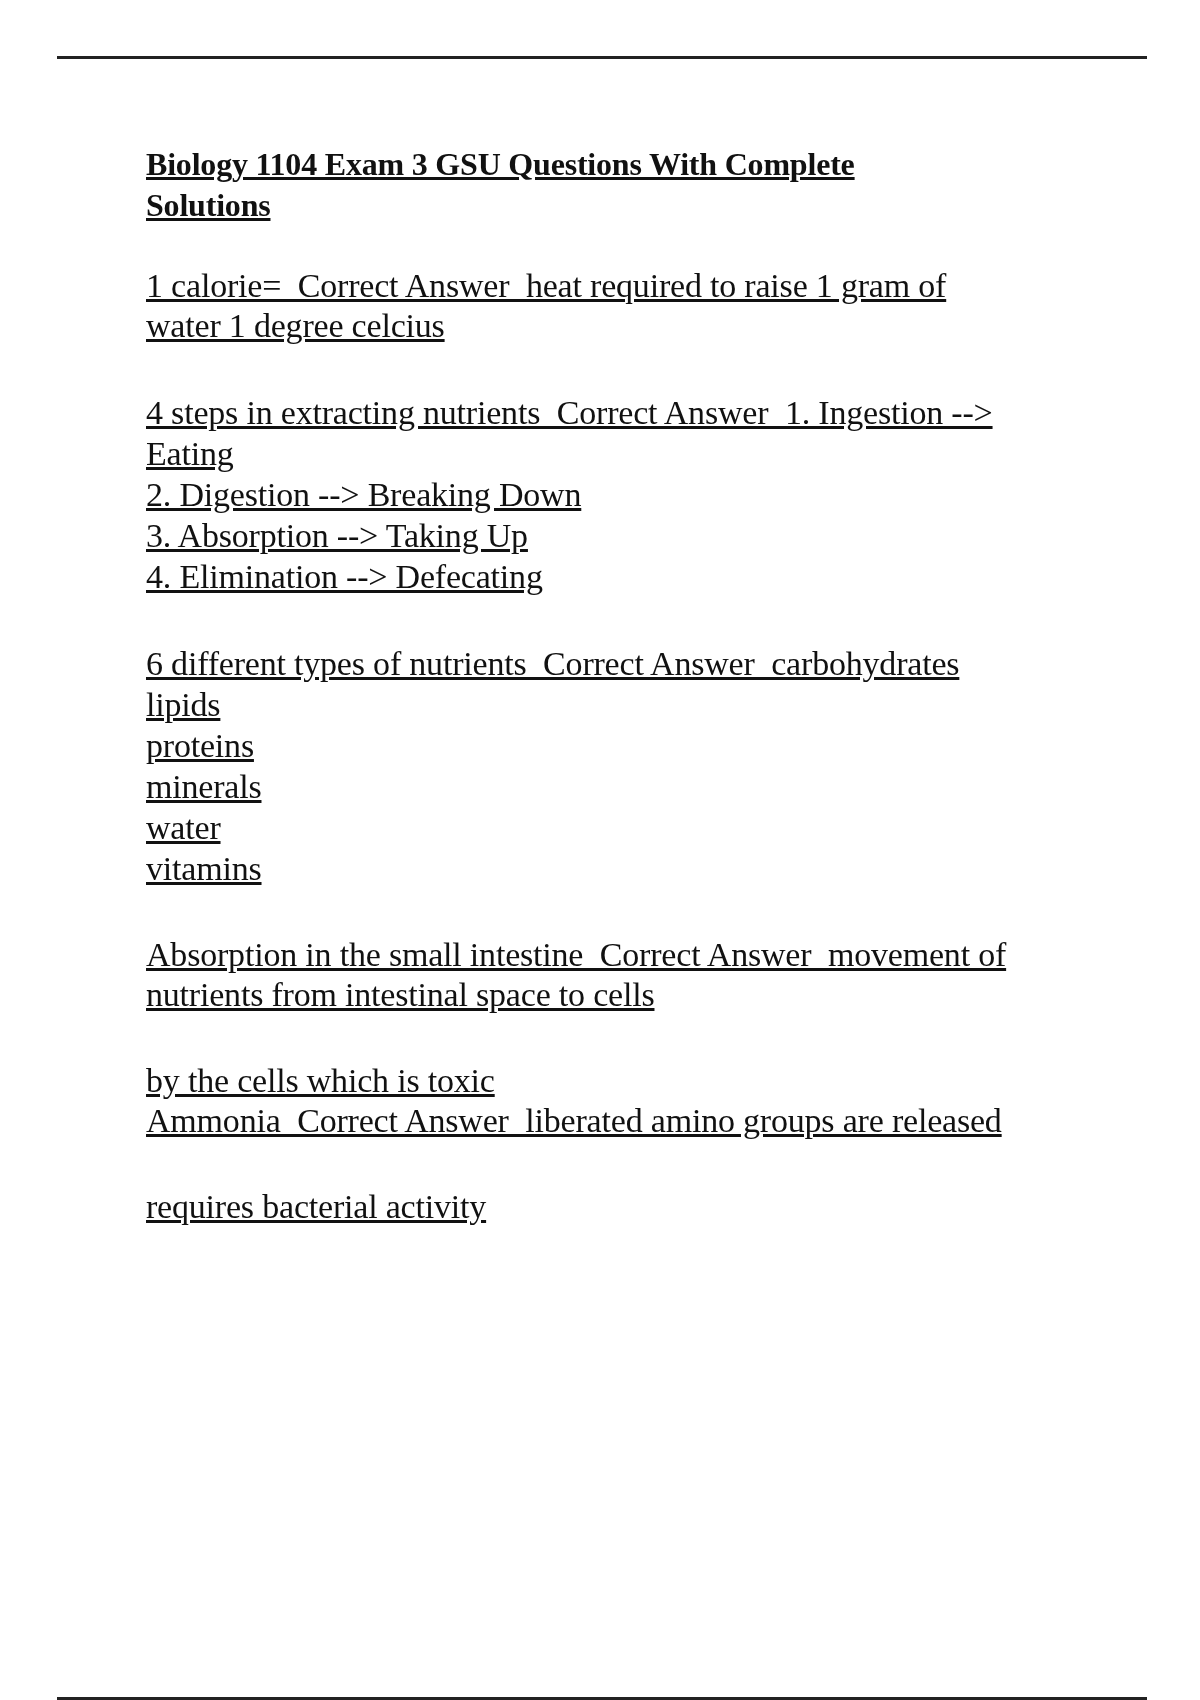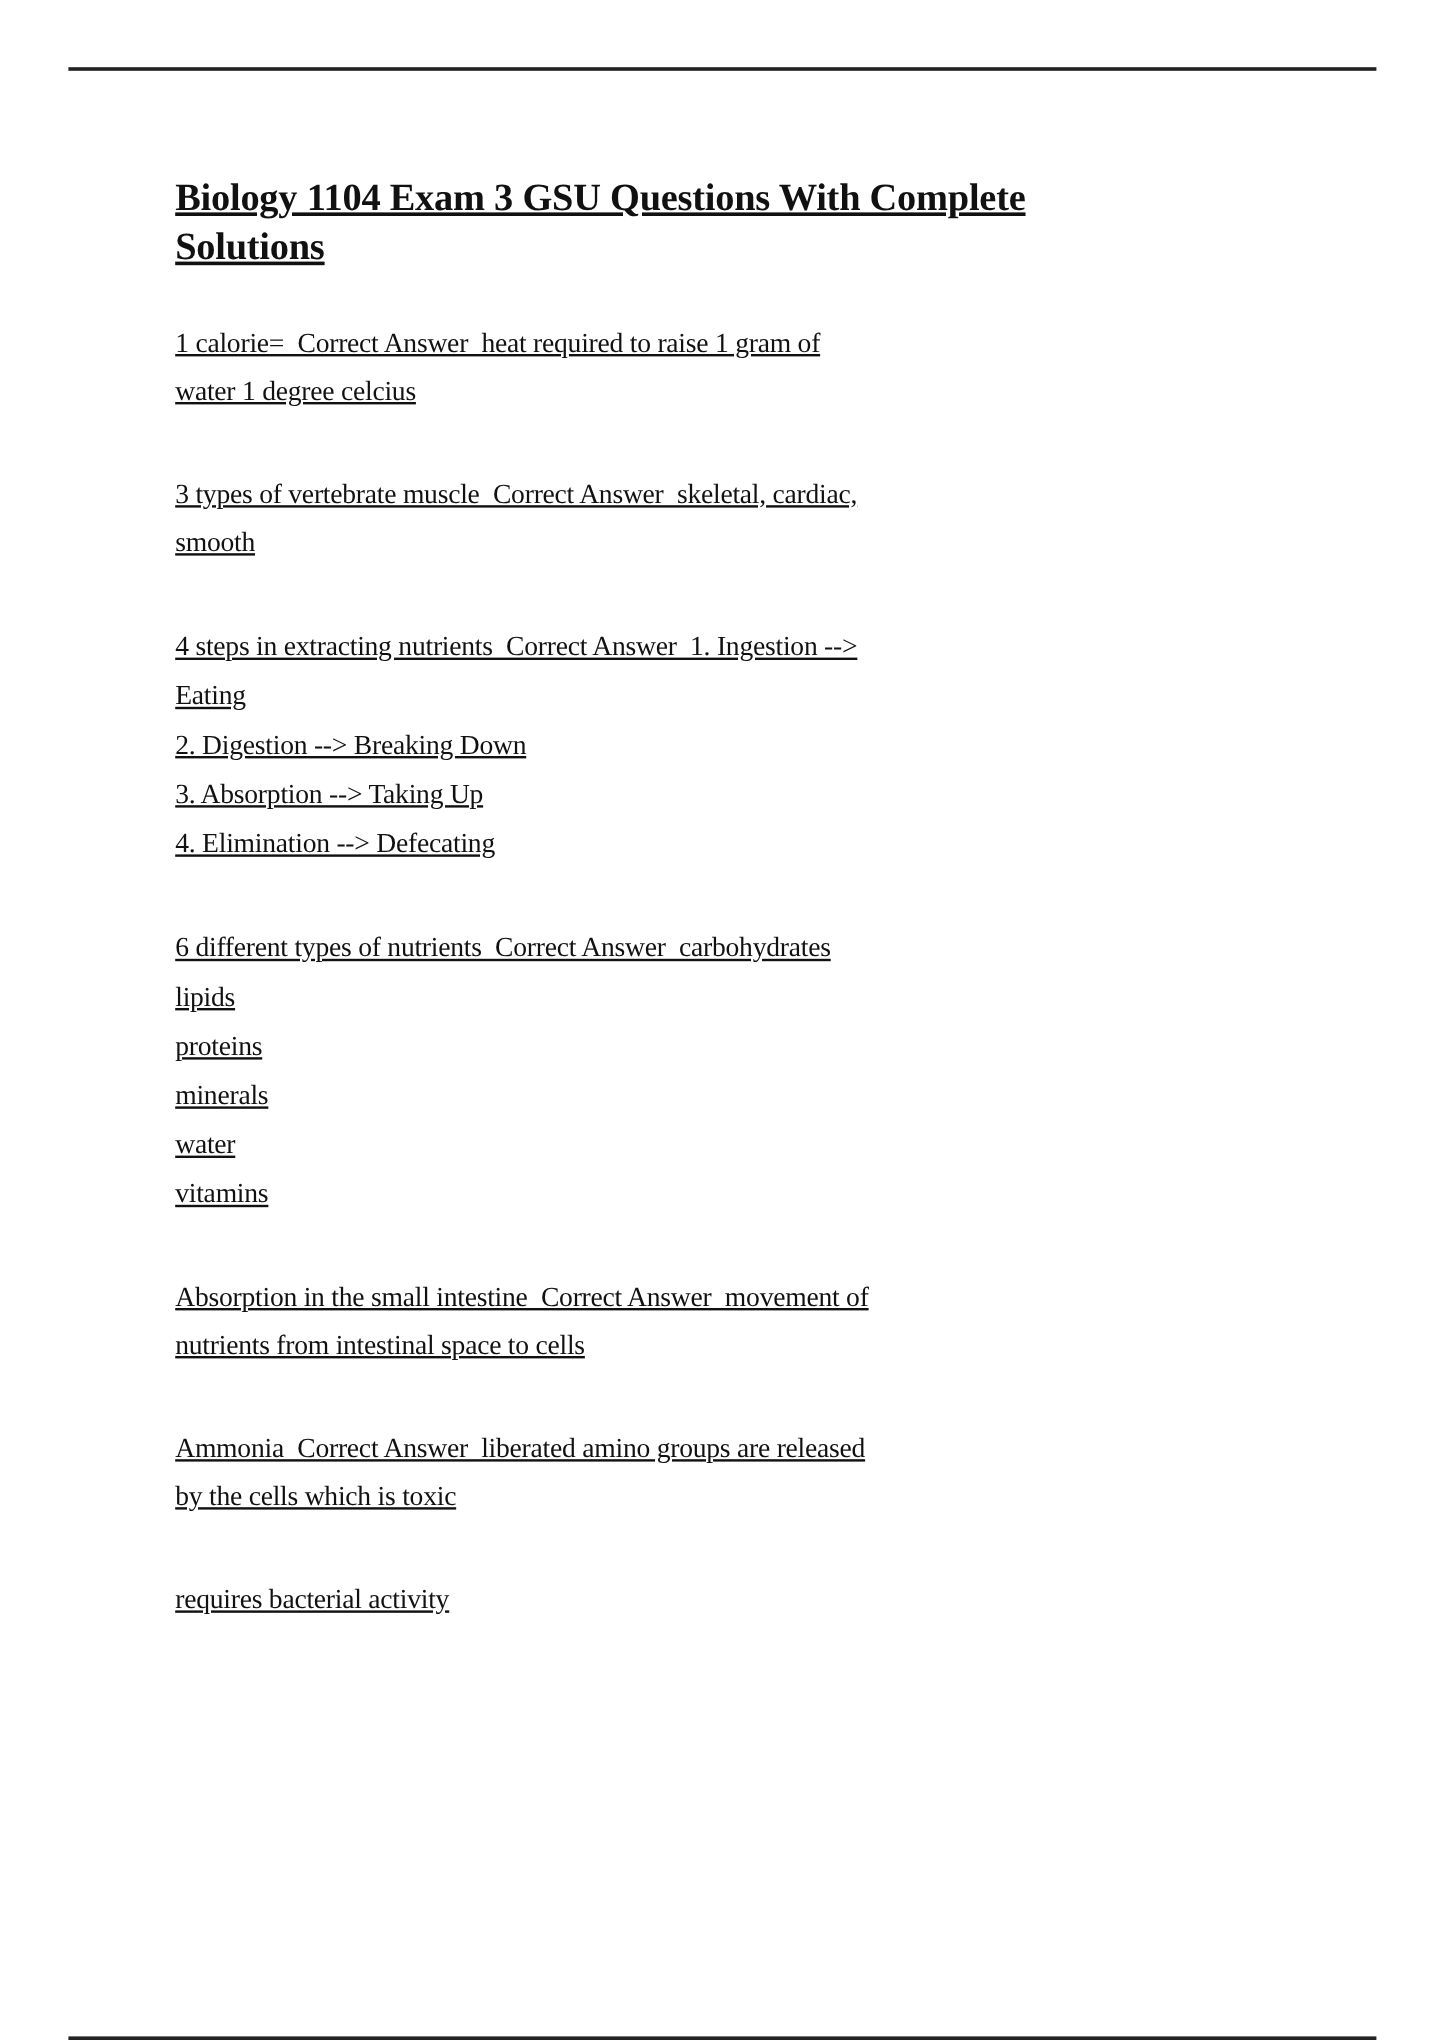--- a/index.html
+++ b/index.html
@@ -32,21 +32,21 @@
       text-decoration: underline;
     }
     .title {
       font-weight: bold;
       font-size: 32px;
       line-height: 41px;
       margin: 0 0 40px 0;
       letter-spacing: -0.2px;
     }
     .qa {
-      font-size: 23px;
+      font-size: 34px;
       line-height: 40px;
       margin: 0 0 46px 0;
       letter-spacing: -0.2px;
     }
     .qa .line {
       display: block;
       white-space: pre;
     }
     .qa.list .line { line-height: 41px; }
   </style>
@@ -59,24 +59,20 @@
   <h1 class="title">
     <span class="line" style="display:block">Biology 1104 Exam 3 GSU Questions With Complete</span>
     <span class="line" style="display:block">Solutions</span>
   </h1>
 
   <div class="qa">
     <span class="line">1 calorie=  Correct Answer  heat required to raise 1 gram of</span>
     <span class="line">water 1 degree celcius</span>
   </div>
 
-  <div class="qa">
-    <span class="line">3 types of vertebrate muscle  Correct Answer  skeletal, cardiac,</span>
-    <span class="line">smooth</span>
-  </div>
 
   <div class="qa list">
     <span class="line">4 steps in extracting nutrients  Correct Answer  1. Ingestion --&gt;</span>
     <span class="line">Eating</span>
     <span class="line">2. Digestion --&gt; Breaking Down</span>
     <span class="line">3. Absorption --&gt; Taking Up</span>
     <span class="line">4. Elimination --&gt; Defecating</span>
   </div>
 
   <div class="qa list">
@@ -87,22 +83,22 @@
     <span class="line">water</span>
     <span class="line">vitamins</span>
   </div>
 
   <div class="qa">
     <span class="line">Absorption in the small intestine  Correct Answer  movement of</span>
     <span class="line">nutrients from intestinal space to cells</span>
   </div>
 
   <div class="qa">
+    <span class="line">by the cells which is toxic</span>
     <span class="line">Ammonia  Correct Answer  liberated amino groups are released</span>
-    <span class="line">by the cells which is toxic</span>
   </div>
 
   <div class="qa">
     <span class="line">requires bacterial activity</span>
   </div>
 </div>
 
 <div class="rule rule-bottom"></div>
 
 </body></html>

